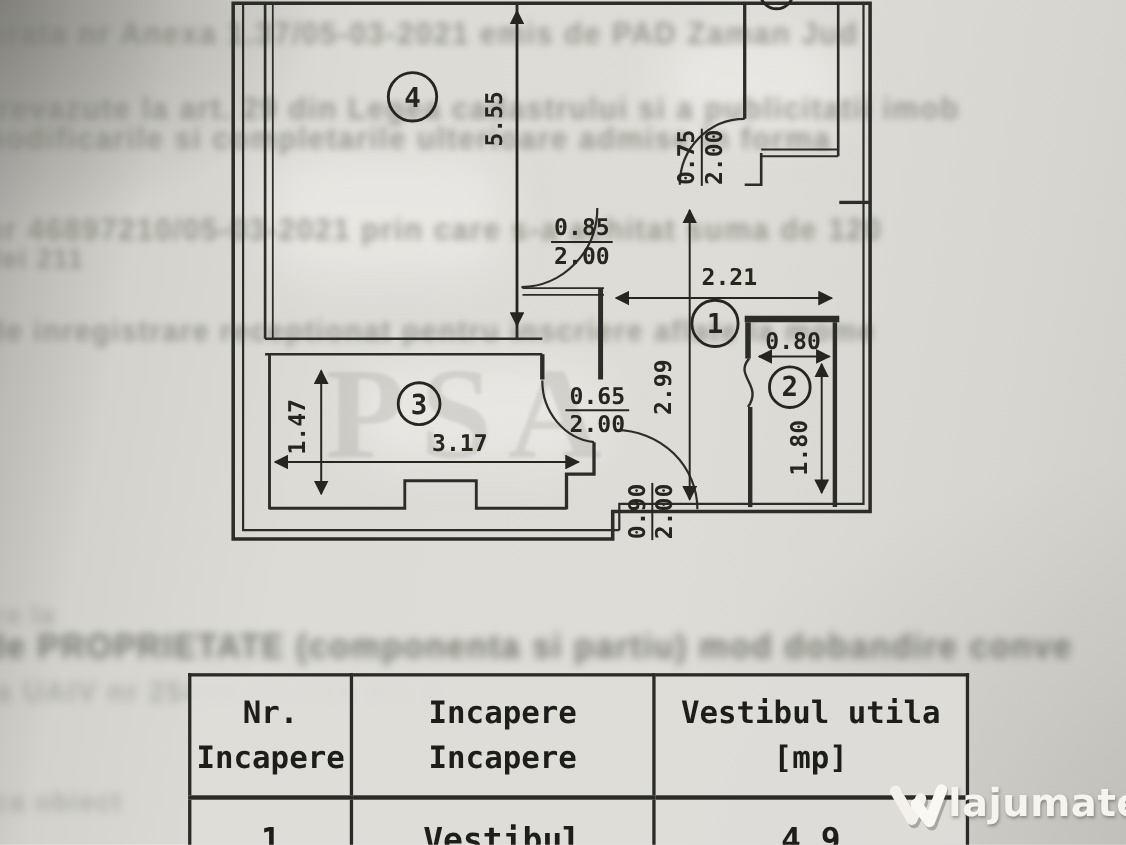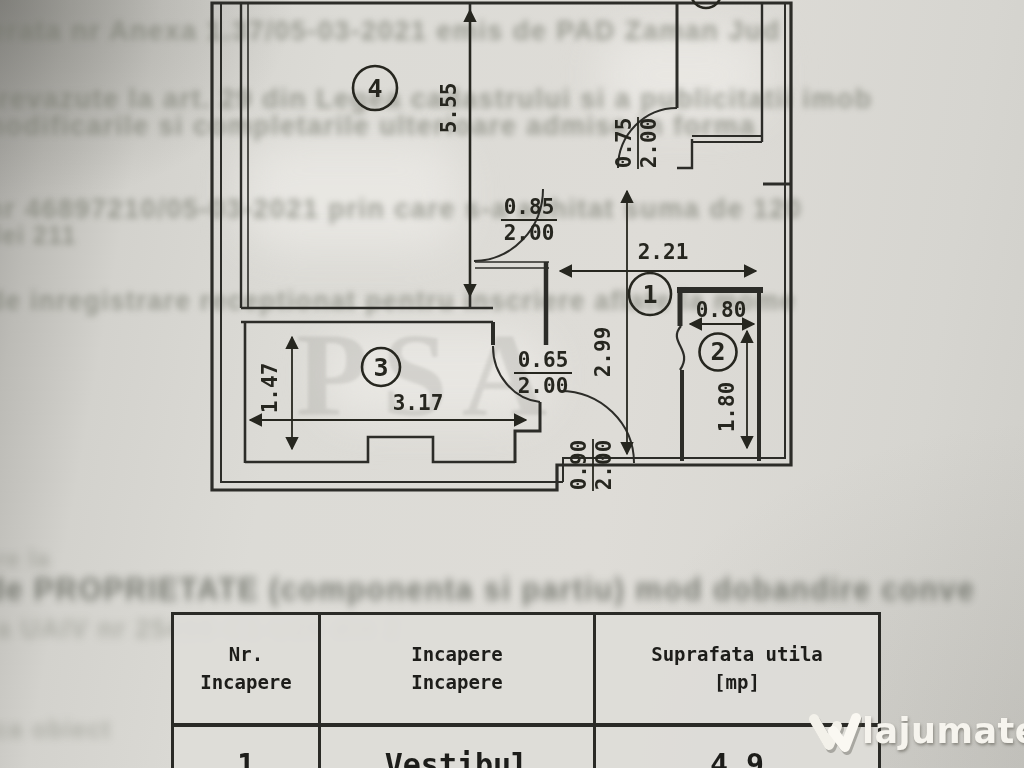--- a/index.html
+++ b/index.html
@@ -31,21 +31,21 @@
   
   svg.plan{position:absolute;left:0;top:0;}
   svg.plan text{font-family:"DejaVu Sans Mono", monospace;font-weight:700;fill:#26261f;}
   
   table.plan-table{
     position:absolute;left:171px;top:612px;width:674px;
     border-collapse:collapse;background:rgba(222,221,216,.93);
     table-layout:fixed;color:#1d1d1a;
   }
   table.plan-table td{border:3px solid #2a2a26;text-align:center;vertical-align:middle;padding:2px 4px;}
-  table.plan-table tr.hrow td{height:104px;font-size:19px;font-weight:700;line-height:1.45;border-bottom:4px solid #2a2a26;}
+  table.plan-table tr.hrow td{height:104px;font-size:28px;font-weight:700;line-height:1.45;border-bottom:4px solid #2a2a26;}
   table.plan-table tr.drow td{height:70px;font-size:30px;font-weight:700;}
   .c1{width:136px}.c2{width:264px}.c3{width:274px}
   
   .brand{position:absolute;left:804px;top:706px;display:flex;align-items:center;z-index:30;}
   .brand .wordmark{
     font-family:"DejaVu Sans", sans-serif;font-weight:700;font-size:35px;
     color:#f6f4ee;text-shadow:1px 2px 3px rgba(75,73,64,.5);letter-spacing:.5px;
   }
 </style>
 </head>
@@ -184,21 +184,21 @@
       <tr class="hrow">
     <td class="c1">
       <div>Nr.</div>
       <div>Incapere</div>
     </td>
     <td class="c2">
       <div>Incapere</div>
       <div>Incapere</div>
     </td>
     <td class="c3">
-      <div>Suprafata utila</div>
+      <div>Vestibul utila</div>
       <div>[mp]</div>
     </td>
   </tr>
   <tr class="drow">
     <td>1</td>
     <td>Vestibul</td>
     <td>4.9</td>
   </tr>
 </tbody>
   </table>

